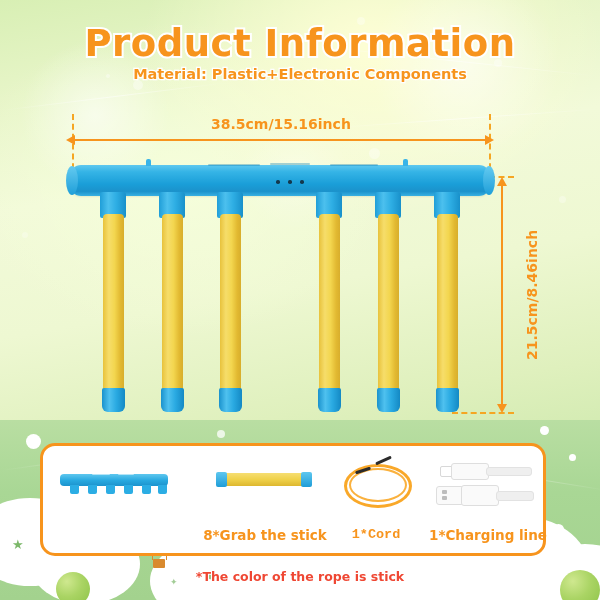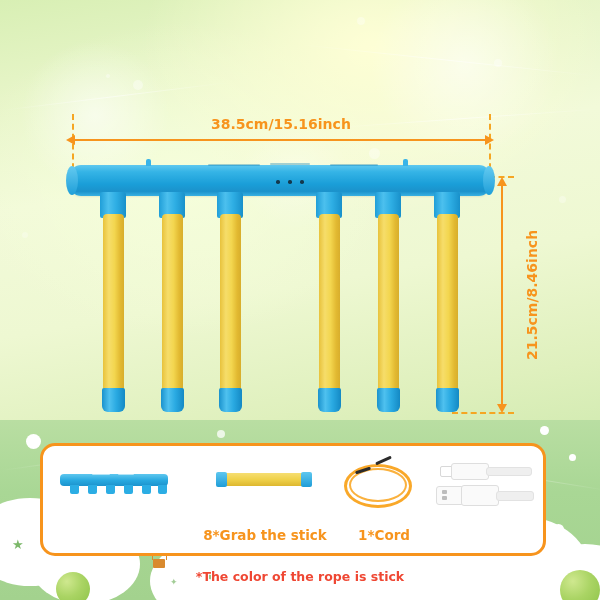--- a/index.html
+++ b/index.html
@@ -132,20 +132,22 @@
     <div class="bokeh" style="left:357px;top:17px;width:8px;height:8px;opacity:.75;"></div>
     <div class="bokeh" style="left:494px;top:59px;width:8px;height:8px;opacity:.8;"></div>
     <div class="bokeh" style="left:369px;top:148px;width:11px;height:11px;opacity:.8;"></div>
     <div class="bokeh" style="left:559px;top:196px;width:7px;height:7px;opacity:.7;"></div>
     <div class="bokeh" style="left:22px;top:232px;width:6px;height:6px;opacity:.6;"></div>
     <div class="streak" style="left:0;top:96px;width:230px;transform:rotate(-7deg);"></div>
     <div class="streak" style="left:300px;top:60px;width:300px;transform:rotate(6deg);"></div>
     <div class="streak" style="left:330px;top:118px;width:270px;transform:rotate(-4deg);"></div>
   </div>
 
+  <div class="title">Product Information</div>
+  <div class="subtitle">Material: Plastic+Electronic Components</div>
 
   <div>
 
     <div class="dash-v" style="left:72px;top:114px;height:75px;"></div>
     <div class="dash-v" style="left:489px;top:114px;height:75px;"></div>
     <div class="dash-v" style="left:489px;top:178px;height:235px;opacity:0;"></div>
 
     <div class="dash-h" style="left:452px;top:412px;width:62px;"></div>
     <div class="dash-h" style="left:470px;top:176px;width:44px;"></div>
 
@@ -264,30 +266,31 @@
     <div class="mini-stick-cap" style="left:301px;top:472px;width:11px;height:15px;"></div>
   </div>
   <div class="acc-label" style="left:203px;top:527px;width:124px;">8*Grab the stick</div>
 
   <div>
     <div class="cord-ring" style="left:344px;top:464px;width:62px;height:38px;"></div>
     <div class="cord-ring" style="left:349px;top:468px;width:54px;height:30px;border-width:2px;opacity:.9;"></div>
     <div class="cord-tip" style="left:355px;top:469px;width:16px;transform:rotate(-18deg);"></div>
     <div class="cord-tip" style="left:375px;top:459px;width:17px;transform:rotate(-24deg);"></div>
   </div>
-  <div class="acc-label" style="left:348px;top:527px;width:72px;">1*Cord</div>
+  <div class="acc-label" style="left:340px;top:527px;width:72px;font-family:Liberation Mono, monospace;">1*Cord</div>
 
   <div>
 
     <div class="cable-tip" style="left:440px;top:466px;width:12px;height:9px;"></div>
     <div class="cable-head" style="left:451px;top:463px;width:36px;height:15px;"></div>
     <div class="cable-wire" style="left:486px;top:467px;width:44px;height:7px;"></div>
 
     <div class="cable-head" style="left:436px;top:486px;width:26px;height:17px;"></div>
     <div class="usb-slot" style="left:442px;top:490px;width:5px;height:4px;"></div>
     <div class="usb-slot" style="left:442px;top:496px;width:5px;height:4px;"></div>
     <div class="cable-head" style="left:461px;top:485px;width:36px;height:19px;"></div>
     <div class="cable-wire" style="left:496px;top:491px;width:36px;height:8px;"></div>
   </div>
+  <div class="acc-label" style="left:428px;top:527px;width:120px;">1*Charging line</div>
 
   <div class="footnote" style="top:569px;">*The color of the rope is stick</div>
 
 </div>
 
 </body></html>

